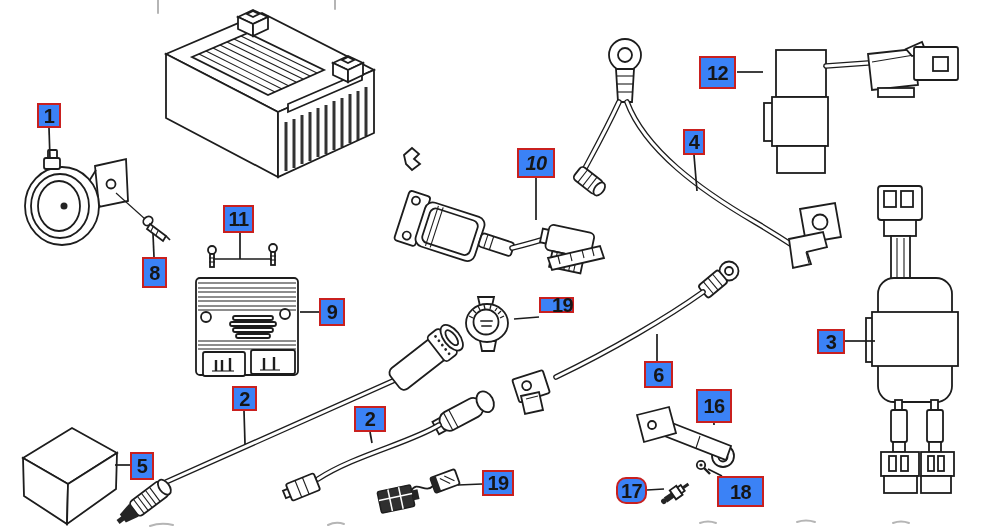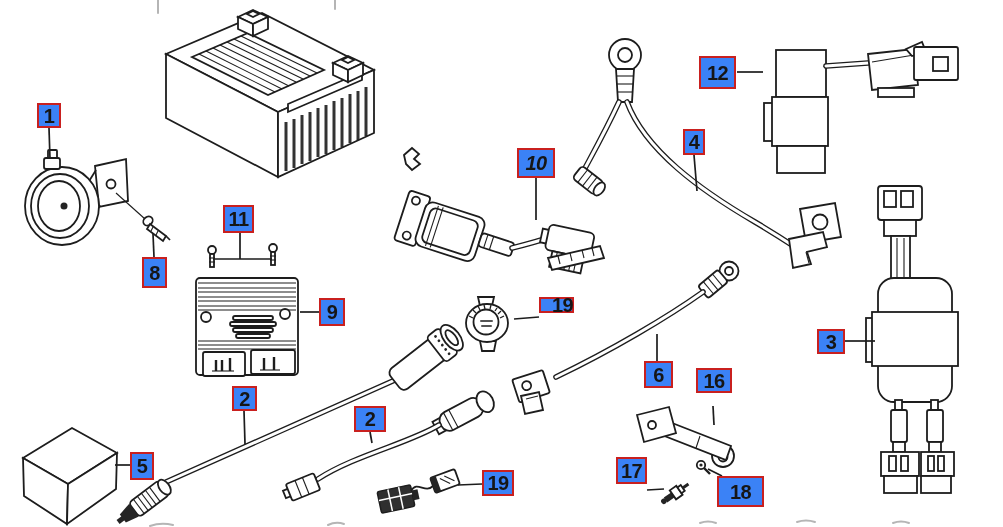--- a/index.html
+++ b/index.html
@@ -416,18 +416,18 @@
   <div class="callout" style="left:683px;top:129px;width:22px;height:26px;">4</div>
   <div class="callout" style="left:130px;top:452px;width:24px;height:28px;">5</div>
   <div class="callout" style="left:644px;top:361px;width:29px;height:27px;">6</div>
   <div class="callout" style="left:142px;top:257px;width:25px;height:31px;">8</div>
   <div class="callout" style="left:319px;top:298px;width:26px;height:28px;">9</div>
   <div class="callout" style="left:517px;top:148px;width:38px;height:30px;font-style:italic;">10</div>
   <div class="callout" style="left:223px;top:205px;width:31px;height:28px;">11</div>
   <div class="callout" style="left:699px;top:56px;width:37px;height:33px;">12</div>
   <div class="callout" style="left:354px;top:406px;width:32px;height:26px;">2</div>
   <div class="callout" style="left:482px;top:470px;width:32px;height:26px;">19</div>
-  <div class="callout" style="left:696px;top:368px;width:36px;height:25px;">16</div>
-  <div class="callout" style="left:616px;top:457px;width:31px;height:27px;">17</div>
+  <div class="callout" style="left:696px;top:389px;width:36px;height:34px;">16</div>
+  <div class="callout" style="left:616px;top:477px;width:31px;height:27px;border-radius:10px;">17</div>
   <div class="callout" style="left:717px;top:476px;width:47px;height:31px;">18</div>
   <div class="callout" style="left:539px;top:297px;width:35px;height:16px;padding-left:12px;">19</div>
 
 </div>
 
 </body></html>

